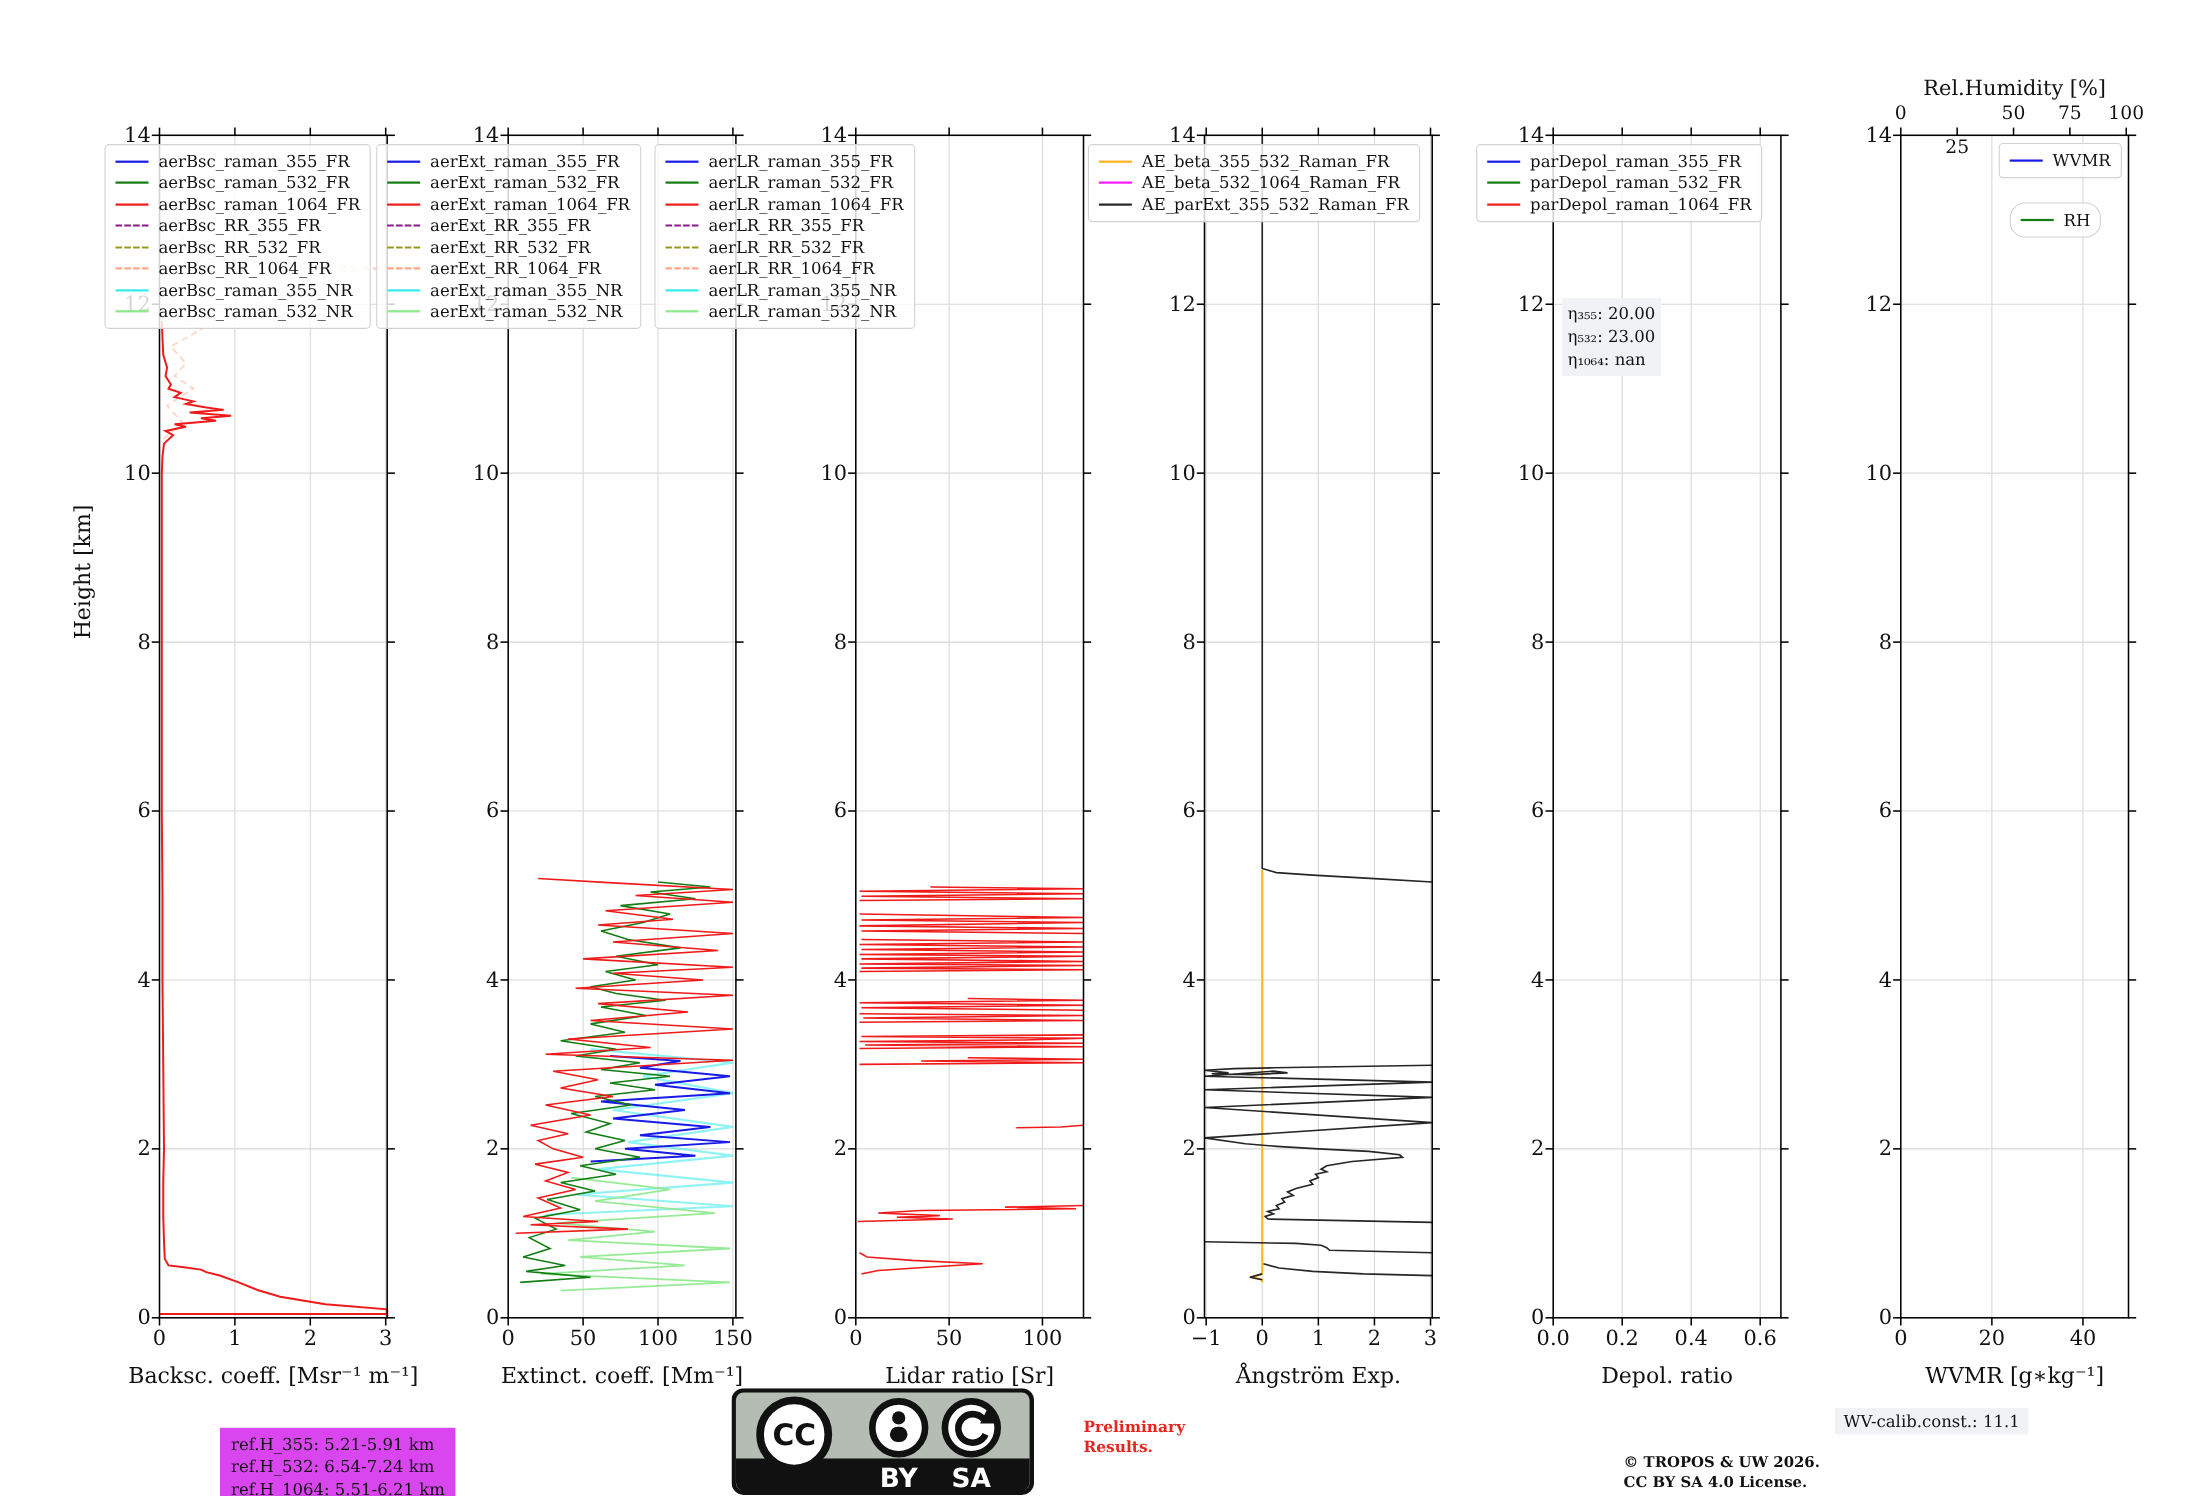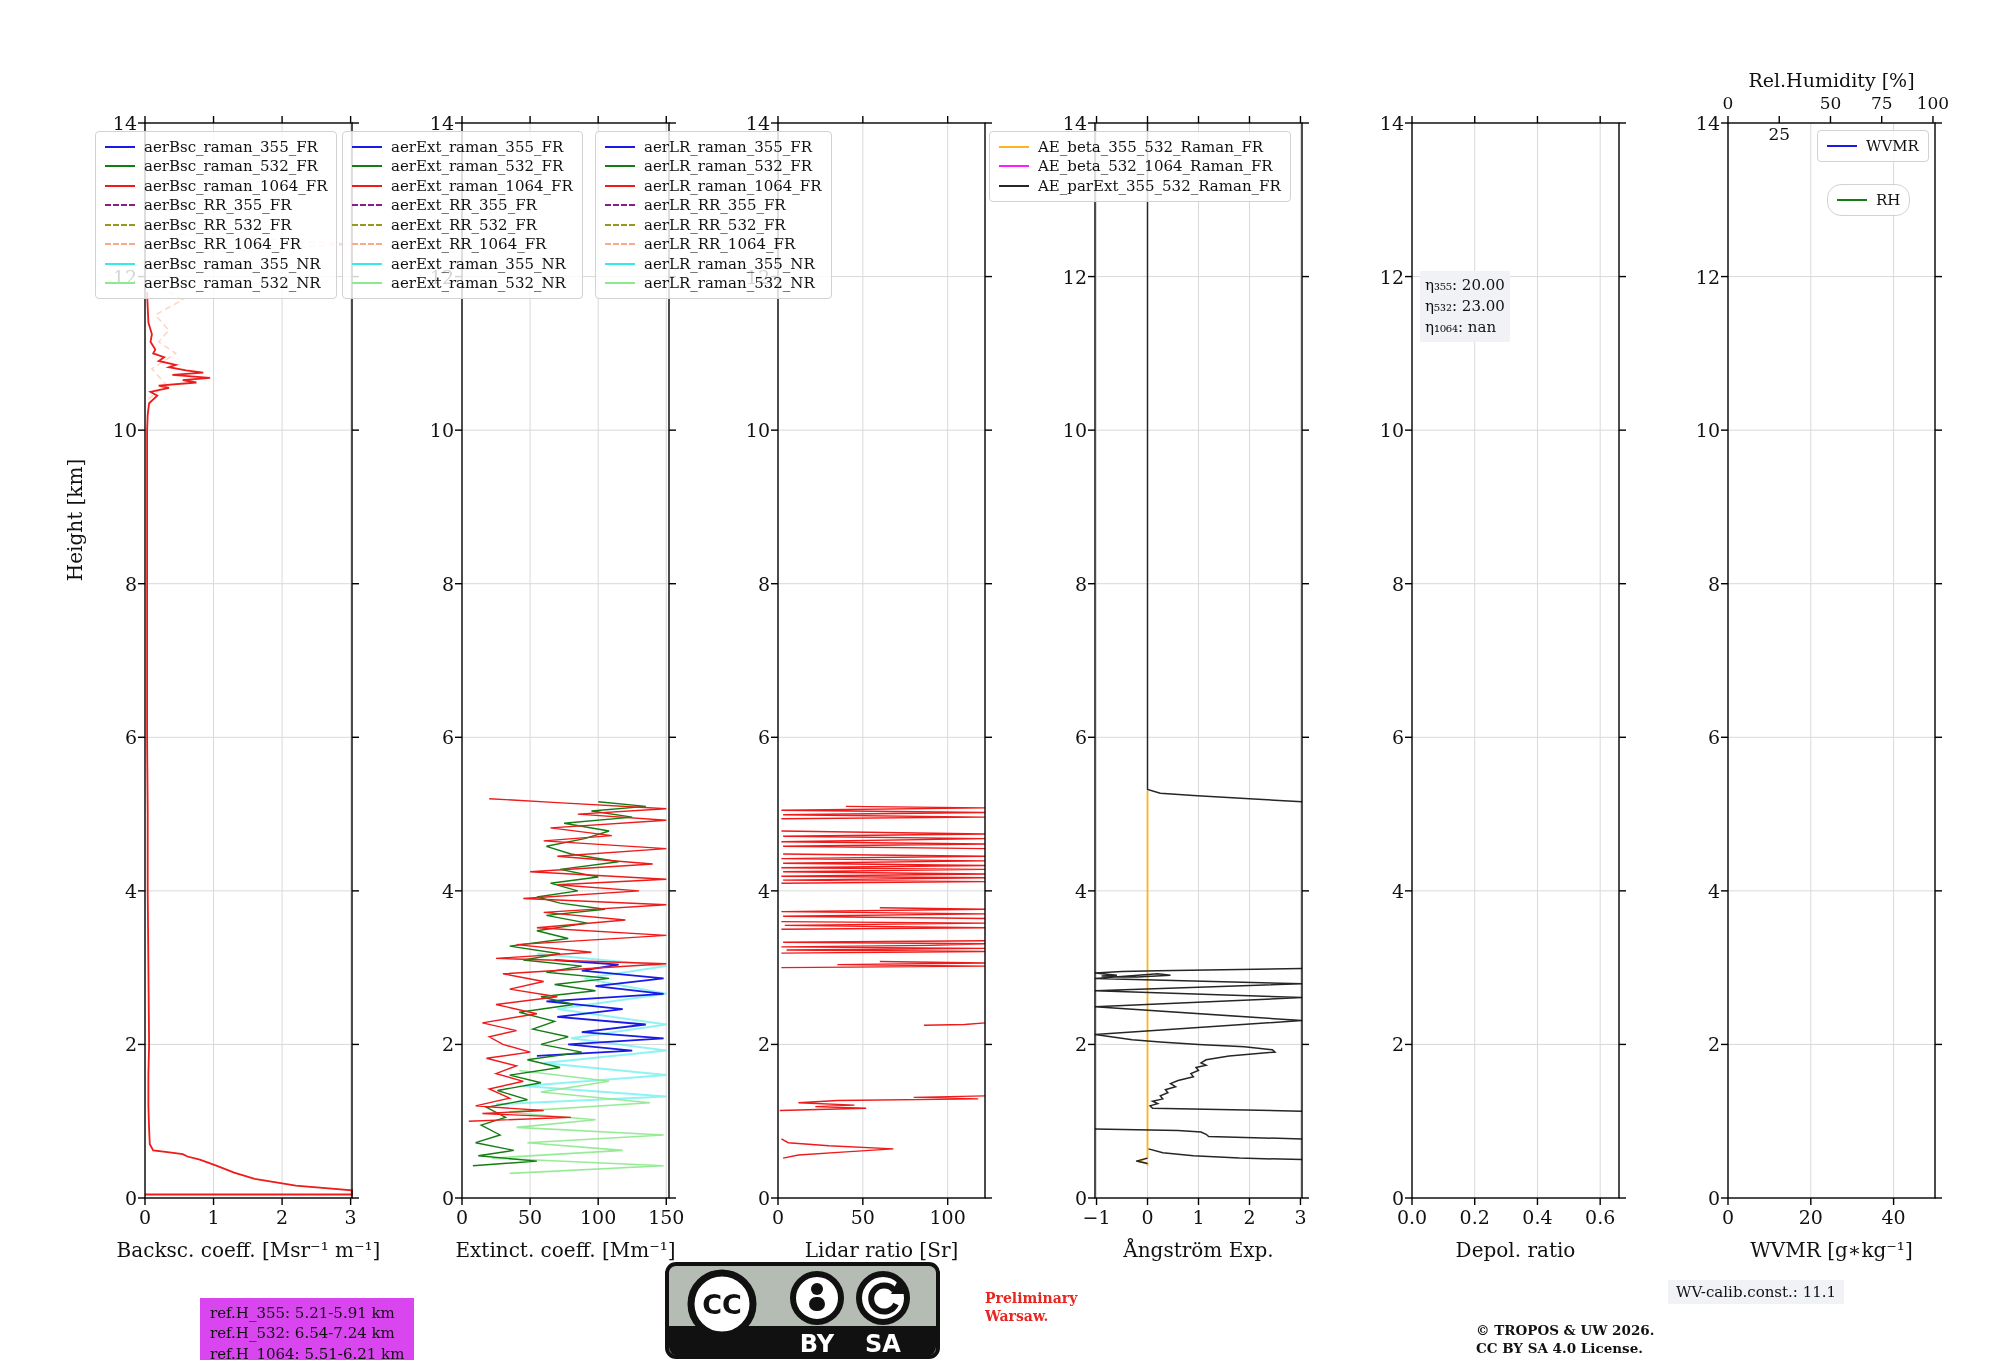--- a/index.html
+++ b/index.html
@@ -425,20 +425,34 @@
         <div class="ytick" style="top: 605.286px;">6</div>
         <div class="ytick" style="top: 451.714px;">8</div>
         <div class="ytick" style="top: 298.143px;">10</div>
         <div class="ytick" style="top: 144.571px;">12</div>
         <div class="ytick" style="top: -9px;">14</div>
         <div class="xtick" style="left: -30px;">0.0</div>
         <div class="xtick" style="left: 32.7273px;">0.2</div>
         <div class="xtick" style="left: 95.4545px;">0.4</div>
         <div class="xtick" style="left: 158.182px;">0.6</div>
         <div class="xlabel">Depol. ratio</div>
+        <div class="legend" style="left: -70px; top: 8px;">
+          <div class="lrow">
+            <div class="lswatch" style="border-top: 2.5px solid rgb(26, 26, 230);"></div>
+            <span>parDepol_raman_355_FR</span>
+          </div>
+          <div class="lrow">
+            <div class="lswatch" style="border-top: 2.5px solid rgb(18, 125, 18);"></div>
+            <span>parDepol_raman_532_FR</span>
+          </div>
+          <div class="lrow">
+            <div class="lswatch" style="border-top: 2.5px solid rgb(239, 26, 26);"></div>
+            <span>parDepol_raman_1064_FR</span>
+          </div>
+        </div>
         <div class="annot" style="left: 8px; top: 148px;">
           <div>η₃₅₅: 20.00</div>
           <div>η₅₃₂: 23.00</div>
           <div>η₁₀₆₄: nan</div>
         </div>
       </div>
       <div class="panel" style="left: 1728px;">
         <div class="toptick" style="left: -30px;">0</div>
         <div class="toptick" style="left: 21.2376px; margin-top: 31px;">25</div>
         <div class="toptick" style="left: 72.4752px;">50</div>
@@ -525,21 +539,21 @@
       <circle cx="218" cy="36" r="24" fill="#fff" stroke="#111" stroke-width="6"></circle>
       <path d="M 229 28 A 13 13 0 1 0 231 42" fill="none" stroke="#111" stroke-width="6"></path>
       <polygon points="233,18 226,32 240,32" fill="#111"></polygon>
       <text x="152" y="90" text-anchor="middle" font-family="DejaVu Sans, sans-serif" font-size="24" font-weight="bold" fill="#fff">BY</text>
       <text x="218" y="90" text-anchor="middle" font-family="DejaVu Sans, sans-serif" font-size="24" font-weight="bold" fill="#fff">SA</text>
     </svg>
   </div>
 
   <div class="prelim">
     <div>Preliminary</div>
-    <div>Warsaw.</div>
+    <div>Results.</div>
   </div>
 
   <div class="copyright">
     <div>© TROPOS &amp; UW 2026.</div>
     <div>CC BY SA 4.0 License.</div>
   </div>
 
   <div class="wvcal">WV-calib.const.: 11.1</div>
 </div>
 

